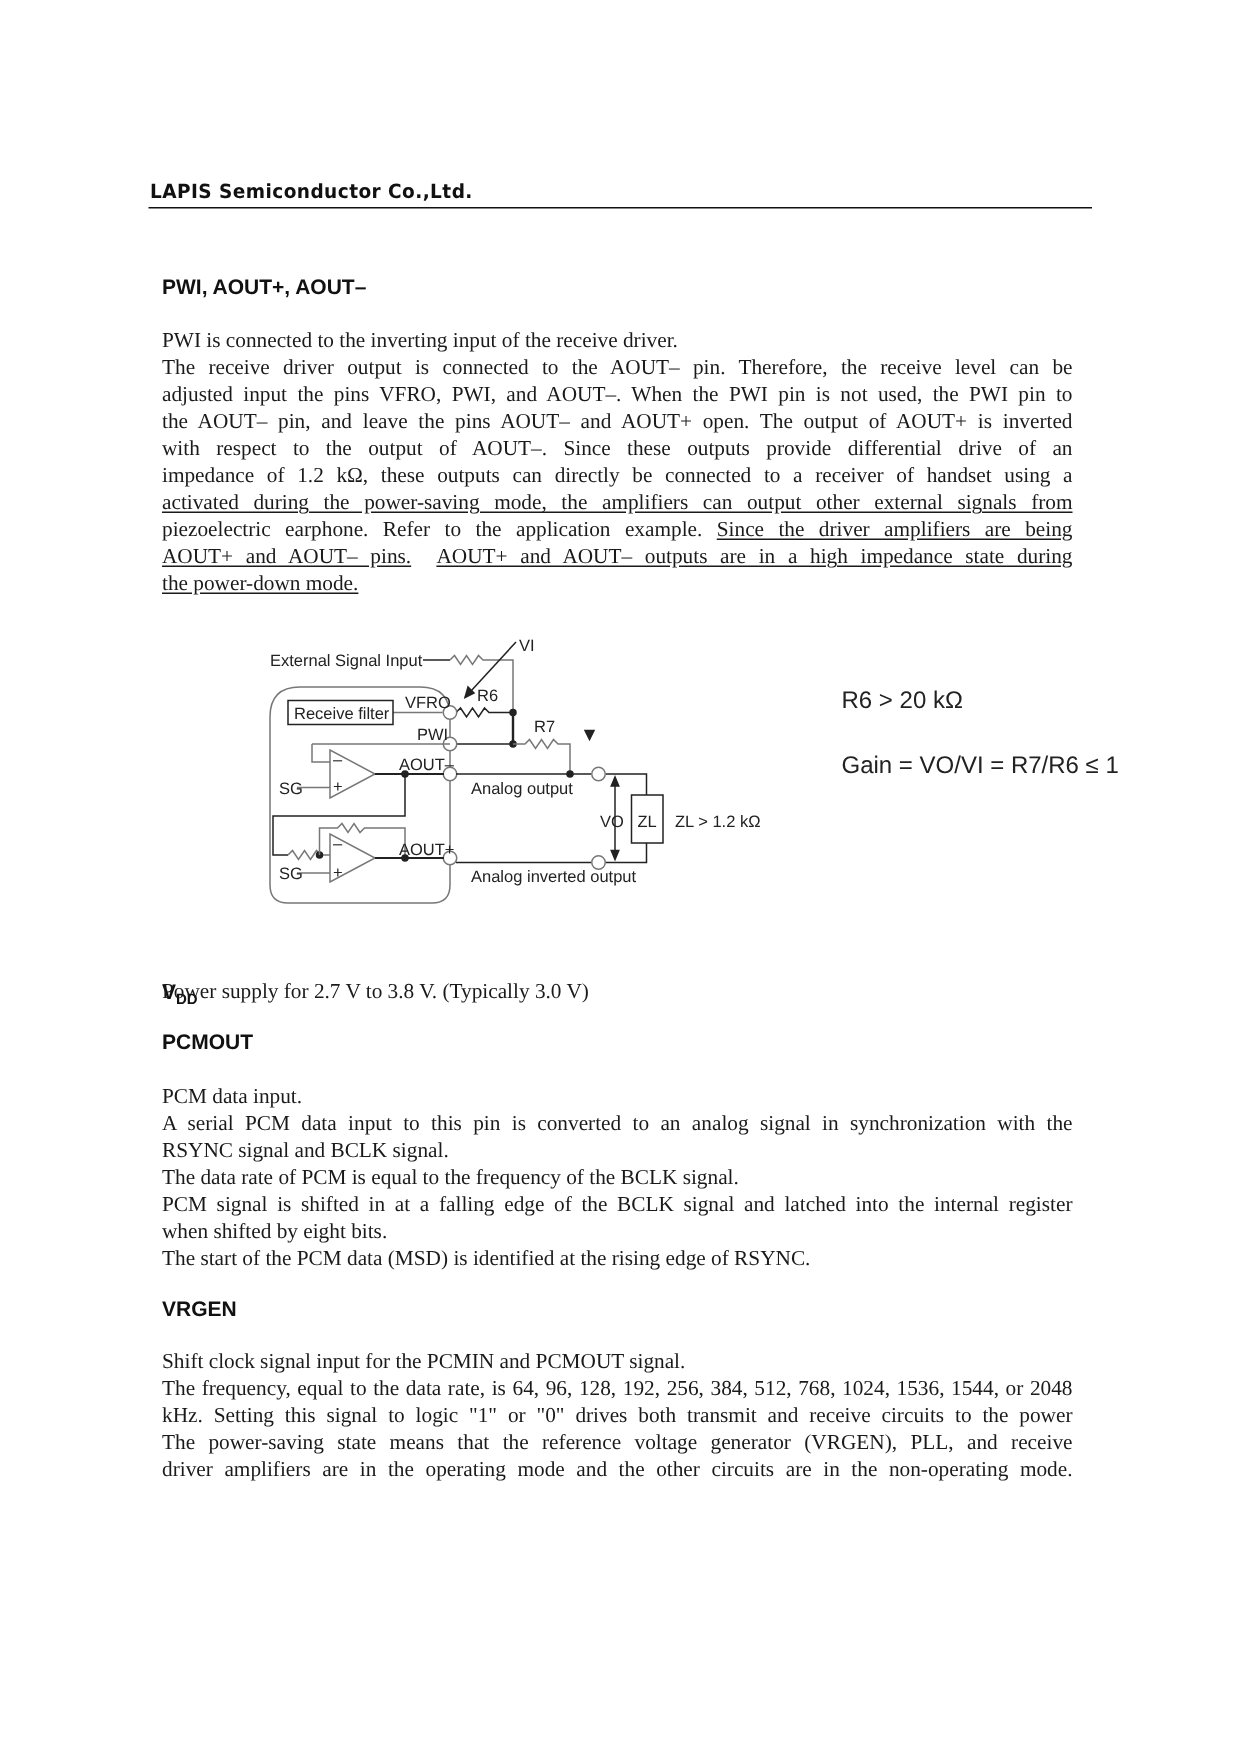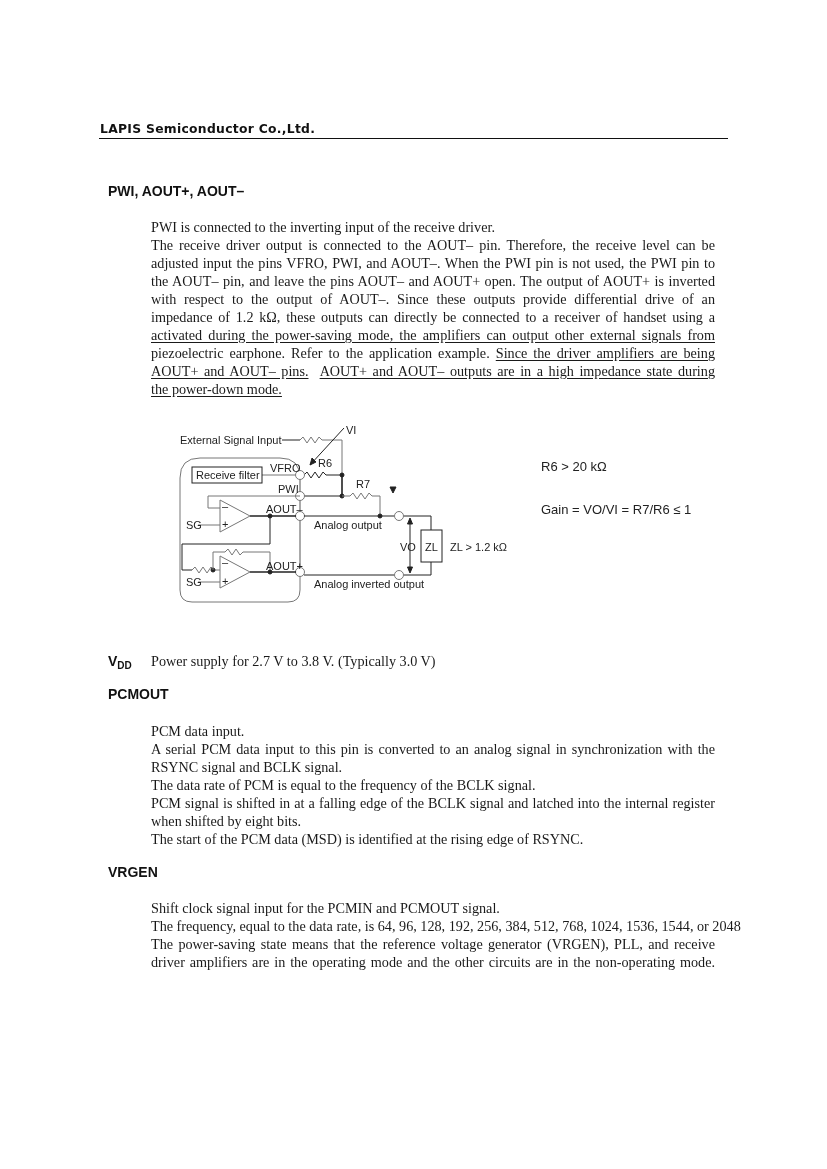--- a/index.html
+++ b/index.html
@@ -4,29 +4,29 @@
 <style>
   html, body { margin: 0; padding: 0; background: #ffffff; }
   body { width: 827px; height: 1169px; position: relative; overflow: hidden; color: #1a1a1a; }
   .page { position: absolute; left: 0; top: 0; width: 827px; height: 1169px; }
 
   .header { position: absolute; left: 99px; top: 120px; width: 629px; height: 18px; border-bottom: 1.5px solid #111; }
   .header-text { position: absolute; left: 1px; top: 1px; font-family: "DejaVu Sans", sans-serif; font-size: 13px; font-weight: bold; letter-spacing: 0.3px; color: #111; transform: scaleX(0.95); transform-origin: left; }
 
   .h { position: absolute; left: 108px; font-family: "Liberation Sans", sans-serif; font-weight: bold; font-size: 14px; color: #111; }
   .p { position: absolute; left: 108px; width: 607px; font-family: "Liberation Serif", serif; font-size: 14.2px; line-height: 18px; color: #1a1a1a; text-align: justify; }
-  .p .line { display: block; text-align: justify; text-align-last: justify; white-space: nowrap; margin-left: 43px; }
+  .p .line { display: block; text-align: justify; text-align-last: justify; white-space: nowrap; }
   .p .line.last { text-align-last: left; }
   .u { text-decoration: underline; text-underline-offset: 2px; }
 
   .sub { font-size: 10px; vertical-align: -3px; }
 
   .diagram { position: absolute; left: 170px; top: 420px; width: 520px; height: 190px; }
   .diagram text { font-family: "Liberation Sans", sans-serif; font-size: 11px; fill: #222; }
-  .dnote { position: absolute; font-family: "Liberation Sans", sans-serif; font-size: 13px; color: #222; white-space: nowrap; }
+  .dnote { position: absolute; font-family: "Liberation Sans", sans-serif; font-size: 16px; color: #222; white-space: nowrap; margin-left: 20px; }
 </style>
 </head>
 <body>
 
 <div class="page">
 
   <div class="header">
     <span class="header-text">LAPIS Semiconductor Co.,Ltd.</span>
   </div>
 
@@ -149,17 +149,18 @@
     <span class="line last">The data rate of PCM is equal to the frequency of the BCLK signal.</span>
     <span class="line">PCM signal  is shifted in at a falling edge of the BCLK signal and latched into the internal register</span>
     <span class="line last">when shifted by eight bits.</span>
     <span class="line last">The start of the PCM data (MSD) is identified at the rising edge of RSYNC.</span>
   </div>
 
   <div class="h" style="top:864px;">VRGEN</div>
   <div class="p" style="top:899px;">
     <span class="line last">Shift clock signal input for the PCMIN and PCMOUT signal.</span>
     <span class="line">The frequency, equal to the data rate, is 64, 96, 128, 192, 256, 384, 512, 768, 1024, 1536, 1544, or 2048</span>
+    <span class="line">kHz. Setting this signal to logic "1" or "0" drives both transmit and receive circuits to the power</span>
     <span class="line">The power-saving state means that the reference voltage generator (VRGEN), PLL, and receive</span>
     <span class="line">driver amplifiers are in the operating mode and the other circuits are in the non-operating mode.</span>
   </div>
 
 </div>
 
 </body></html>

